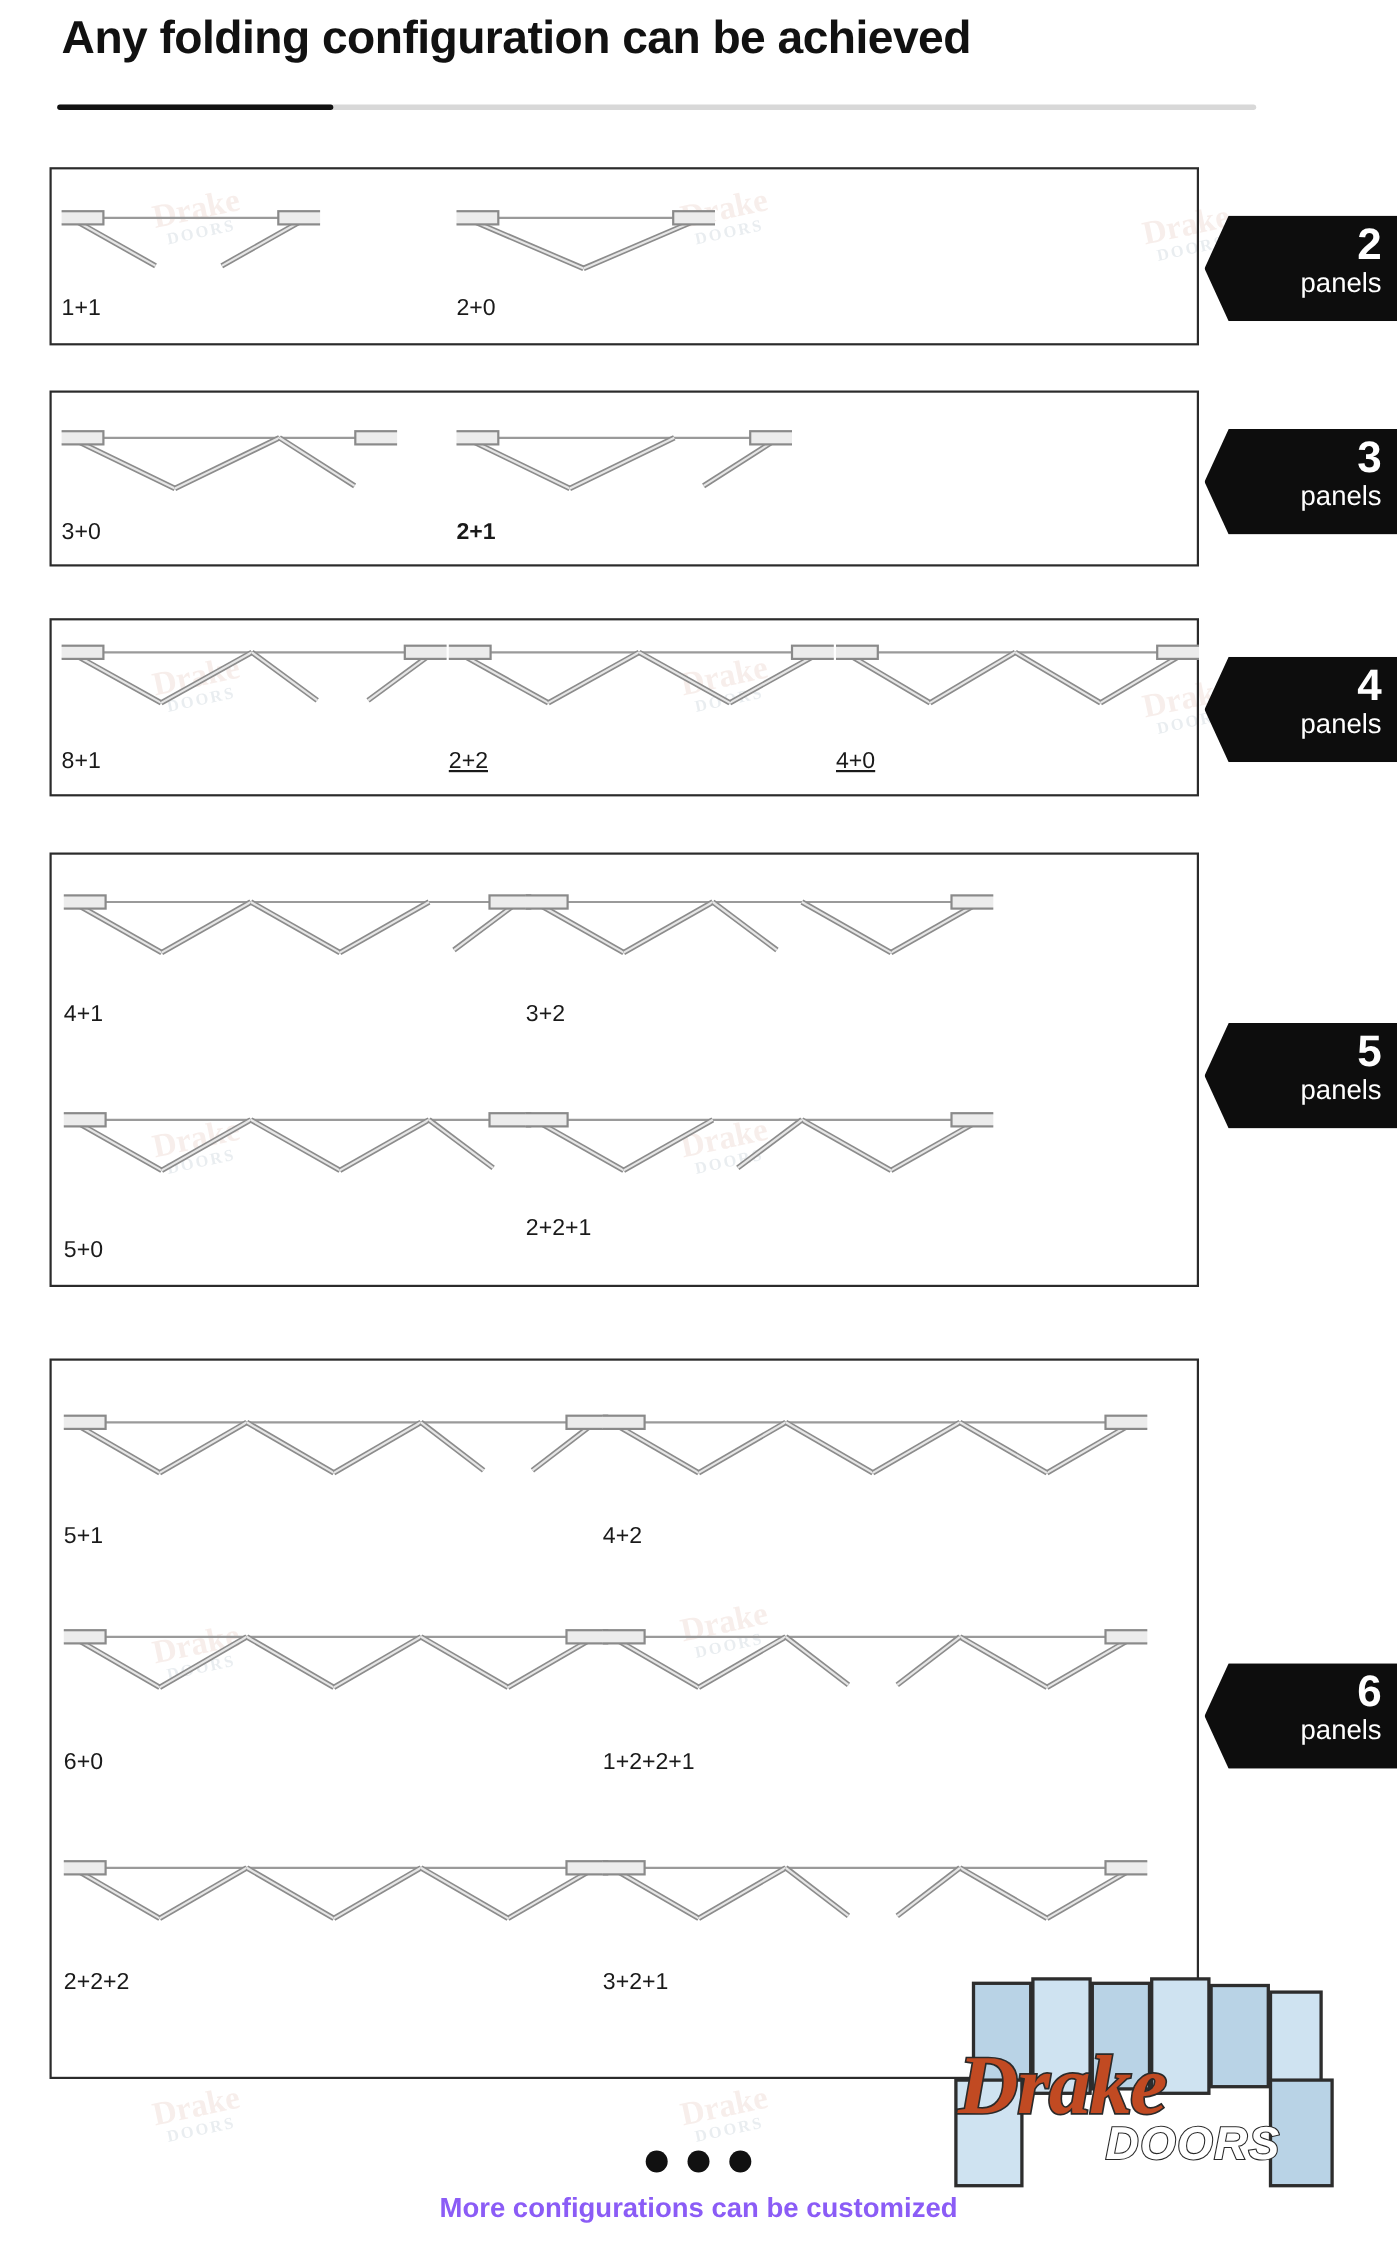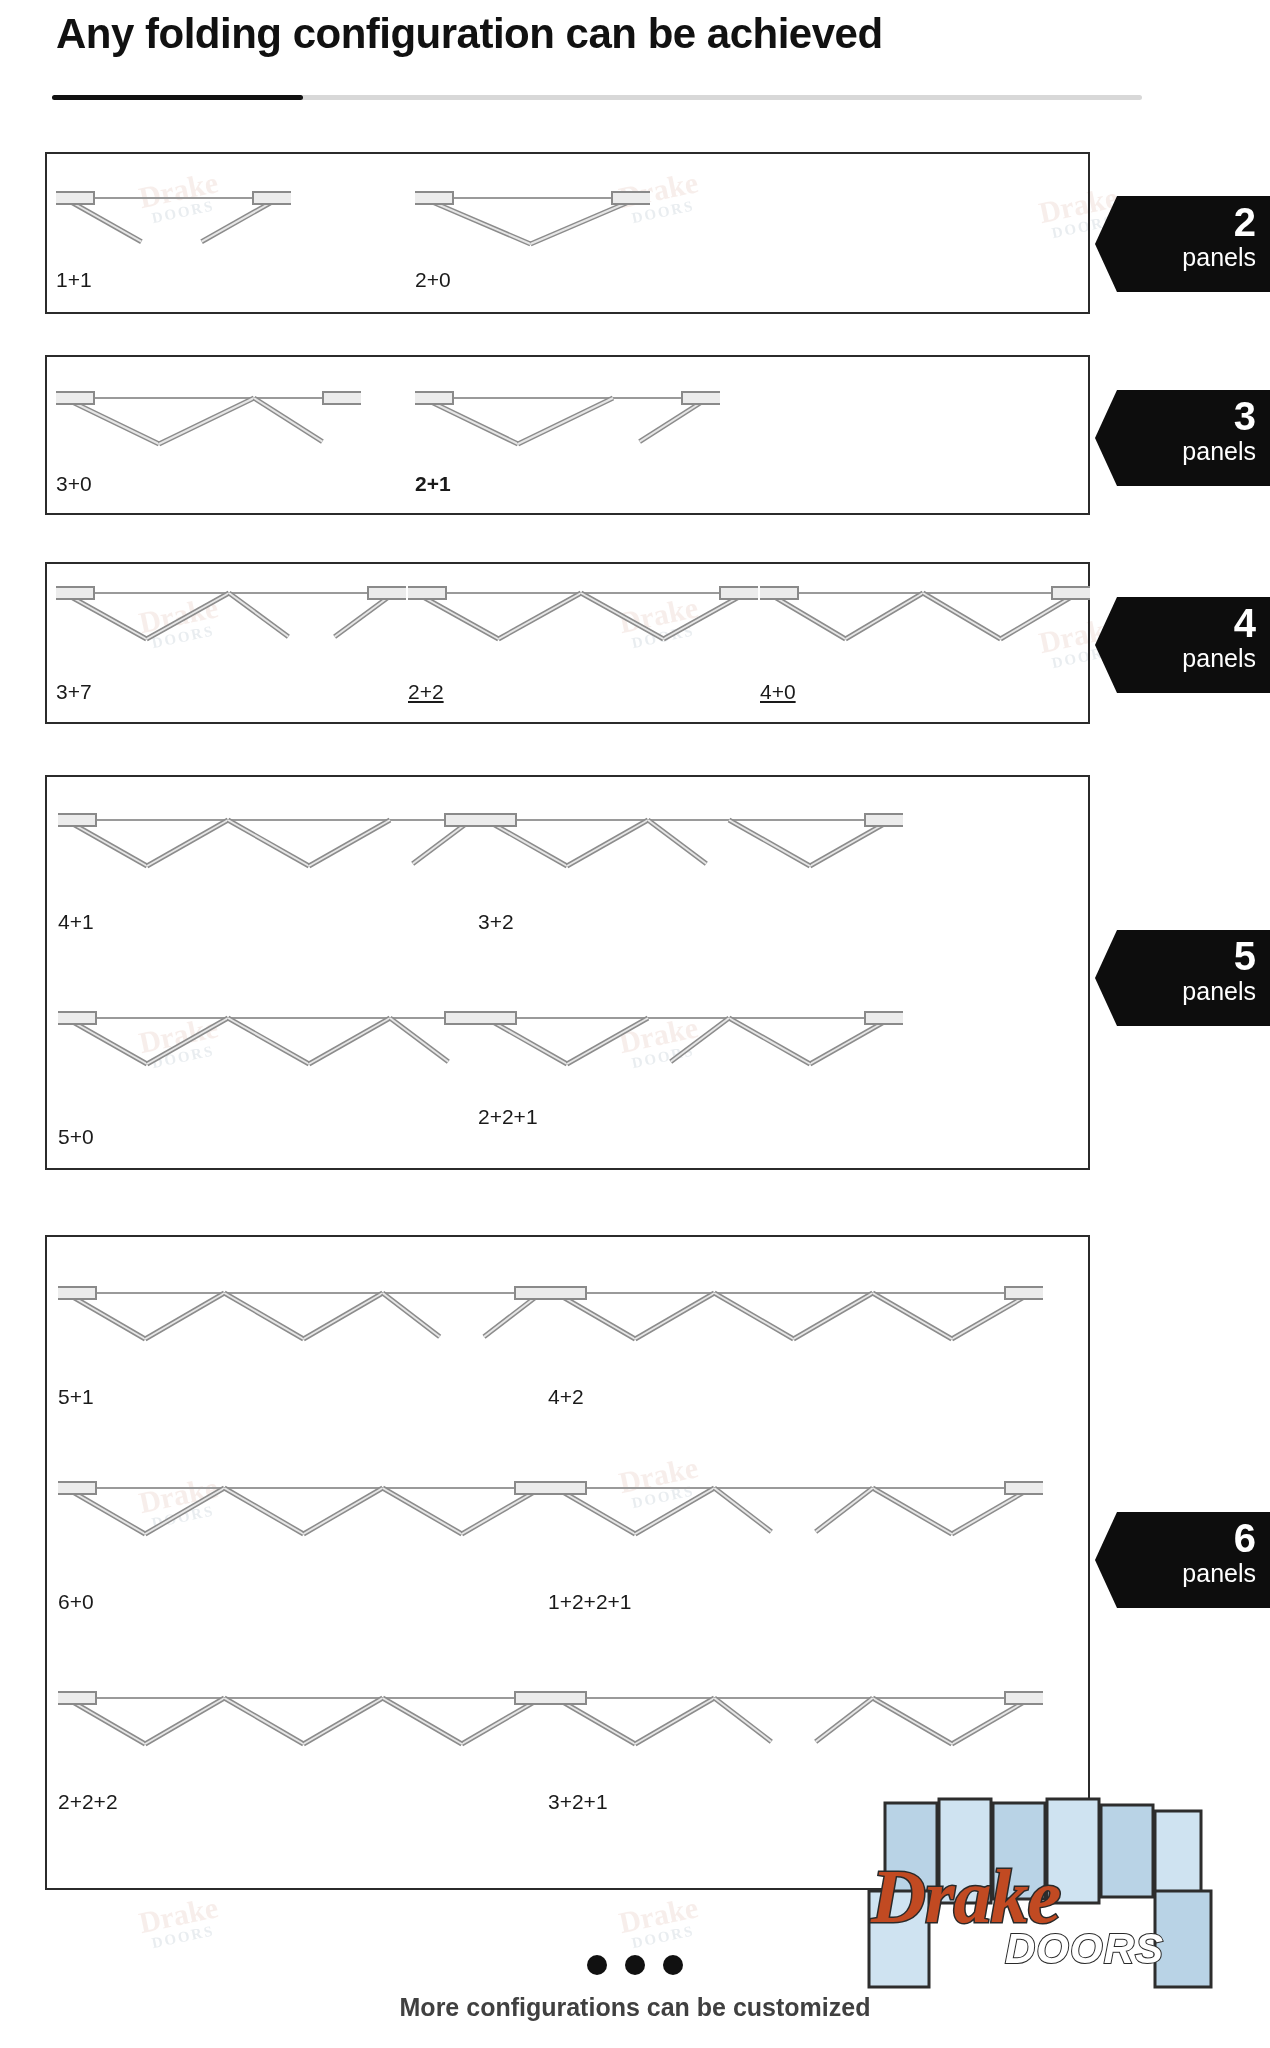--- a/index.html
+++ b/index.html
@@ -129,21 +129,21 @@
     margin: 0 9px;
   }
   .footer-note {
     position: absolute;
     left: 0;
     top: 1993px;
     width: 100%;
     text-align: center;
     font-size: 25px;
     font-weight: bold;
-    color: #404040;
+    color: #8b5cf6;
   }
 
   
   .logo {
     position: absolute;
     left: 855px;
     top: 1795px;
     width: 380px;
     height: 215px;
   }
@@ -271,21 +271,21 @@
         <line x1="90.5" y1="54" x2="173" y2="8" stroke="#8c8c8c" stroke-width="5" stroke-linecap="butt"></line>
         <line x1="90.5" y1="54" x2="173" y2="8" stroke="#e6e6e6" stroke-width="2"></line>
         <line x1="173" y1="8" x2="232.4" y2="51.699999999999996" stroke="#8c8c8c" stroke-width="5" stroke-linecap="butt"></line>
         <line x1="173" y1="8" x2="232.4" y2="51.699999999999996" stroke="#e6e6e6" stroke-width="2"></line>
         <line x1="338" y1="8" x2="278.6" y2="51.699999999999996" stroke="#8c8c8c" stroke-width="5" stroke-linecap="butt"></line>
         <line x1="338" y1="8" x2="278.6" y2="51.699999999999996" stroke="#e6e6e6" stroke-width="2"></line>
         <rect x="-2" y="2" width="40" height="12" fill="#ececec" stroke="#8a8a8a" stroke-width="2"></rect>
         <rect x="312" y="2" width="40" height="12" fill="#ececec" stroke="#8a8a8a" stroke-width="2"></rect>
       </g>
     </svg>
-    <div class="cfg-label" style="left: 56px; top: 680px;">3+7</div>
+    <div class="cfg-label" style="left: 56px; top: 680px;">8+1</div>
     <svg width="350" height="78" viewBox="0 0 350 78" class="diagram" style="left: 408px; top: 585px;">
       <g>
         <line x1="8" y1="8" x2="342" y2="8" stroke="#9a9a9a" stroke-width="2" stroke-linecap="round"></line>
         <line x1="8" y1="8" x2="90.5" y2="54" stroke="#8c8c8c" stroke-width="5" stroke-linecap="butt"></line>
         <line x1="8" y1="8" x2="90.5" y2="54" stroke="#e6e6e6" stroke-width="2"></line>
         <line x1="90.5" y1="54" x2="173" y2="8" stroke="#8c8c8c" stroke-width="5" stroke-linecap="butt"></line>
         <line x1="90.5" y1="54" x2="173" y2="8" stroke="#e6e6e6" stroke-width="2"></line>
         <line x1="338" y1="8" x2="255.5" y2="54" stroke="#8c8c8c" stroke-width="5" stroke-linecap="butt"></line>
         <line x1="338" y1="8" x2="255.5" y2="54" stroke="#e6e6e6" stroke-width="2"></line>
         <line x1="255.5" y1="54" x2="173" y2="8" stroke="#8c8c8c" stroke-width="5" stroke-linecap="butt"></line>

